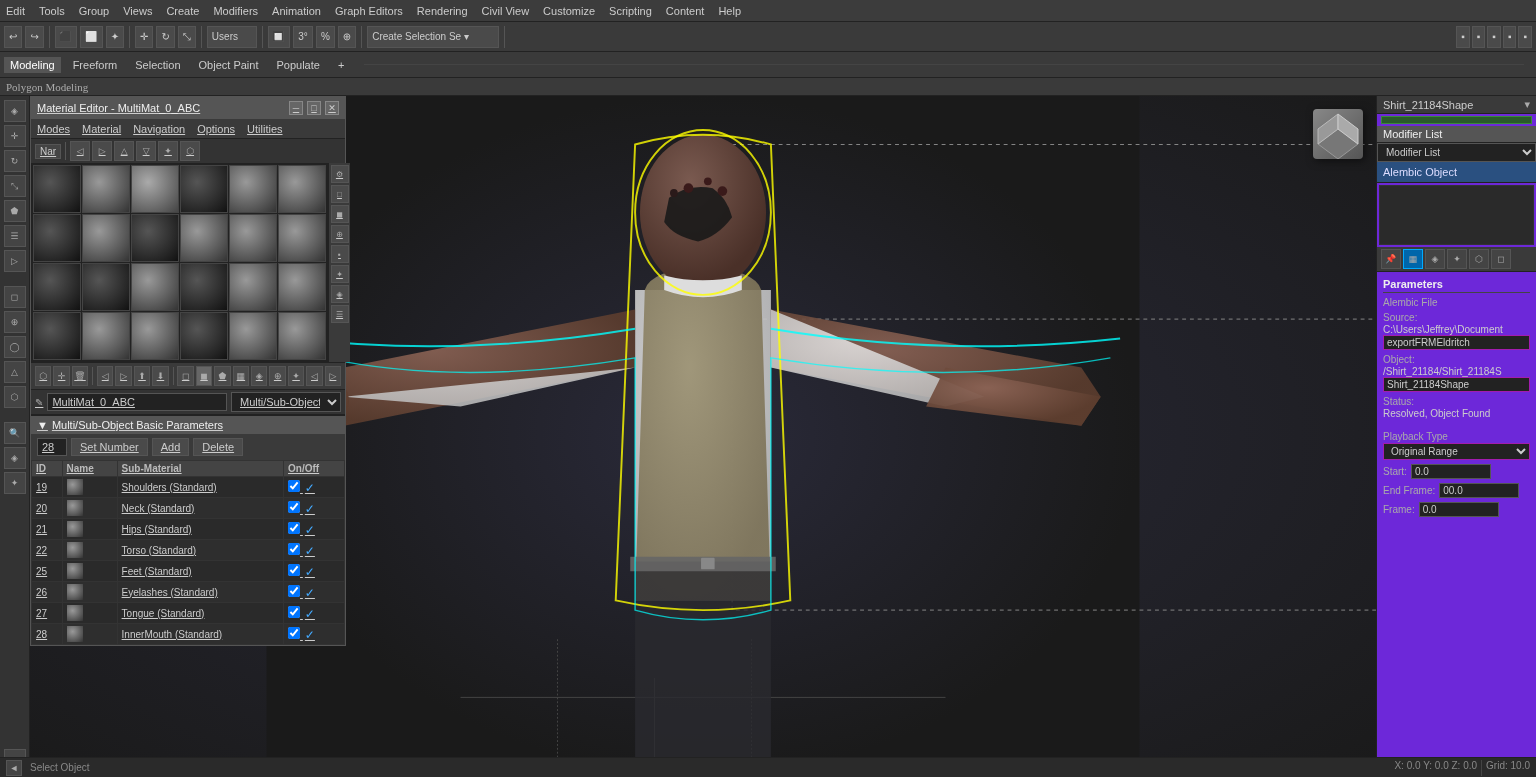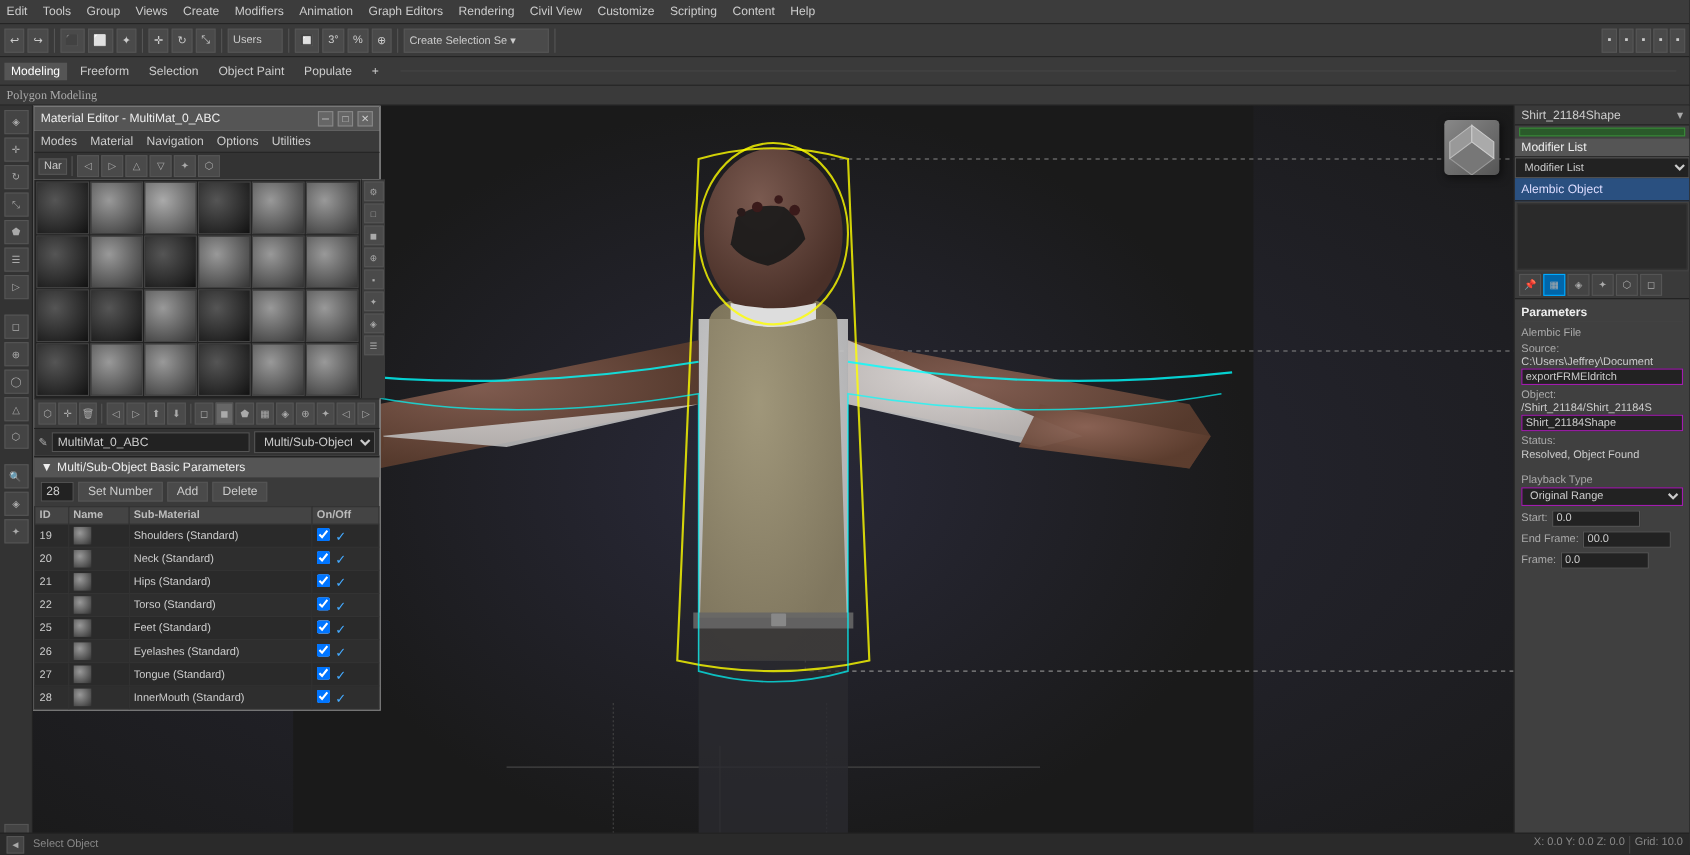--- a/index.html
+++ b/index.html
@@ -138,23 +138,24 @@
       position: absolute;
       top: 0; left: 0; width: 100%; height: 100%;
     }
 
     
     .material-editor {
       position: absolute;
       top: 0;
       left: 0;
       width: 316px;
-      background: #ffffff;
+      background: #4d7c0f;
       border: 1px solid #555;
       z-index: 10;
+      text-decoration: underline;
     }
     .mat-title-bar {
       background: #555;
       height: 22px;
       display: flex;
       align-items: center;
       padding: 0 6px;
       justify-content: space-between;
     }
     .mat-title-bar span { font-size: 11px; color: #eee; }
@@ -321,21 +322,21 @@
       font-size: 10px;
       color: #ccc;
       border: 1px solid #333;
       background: #2a2a2a;
     }
     .mat-table tr:nth-child(even) td { background: #2e2e2e; }
 
     
     .right-panel {
       width: 160px;
-      background: #404040;
+      background: #6d28d9;
       border-left: 1px solid #222;
       display: flex;
       flex-direction: column;
       flex-shrink: 0;
       overflow: hidden;
     }
     .right-panel-header {
       background: #3a3a3a;
       padding: 2px 6px;
       border-bottom: 1px solid #222;

